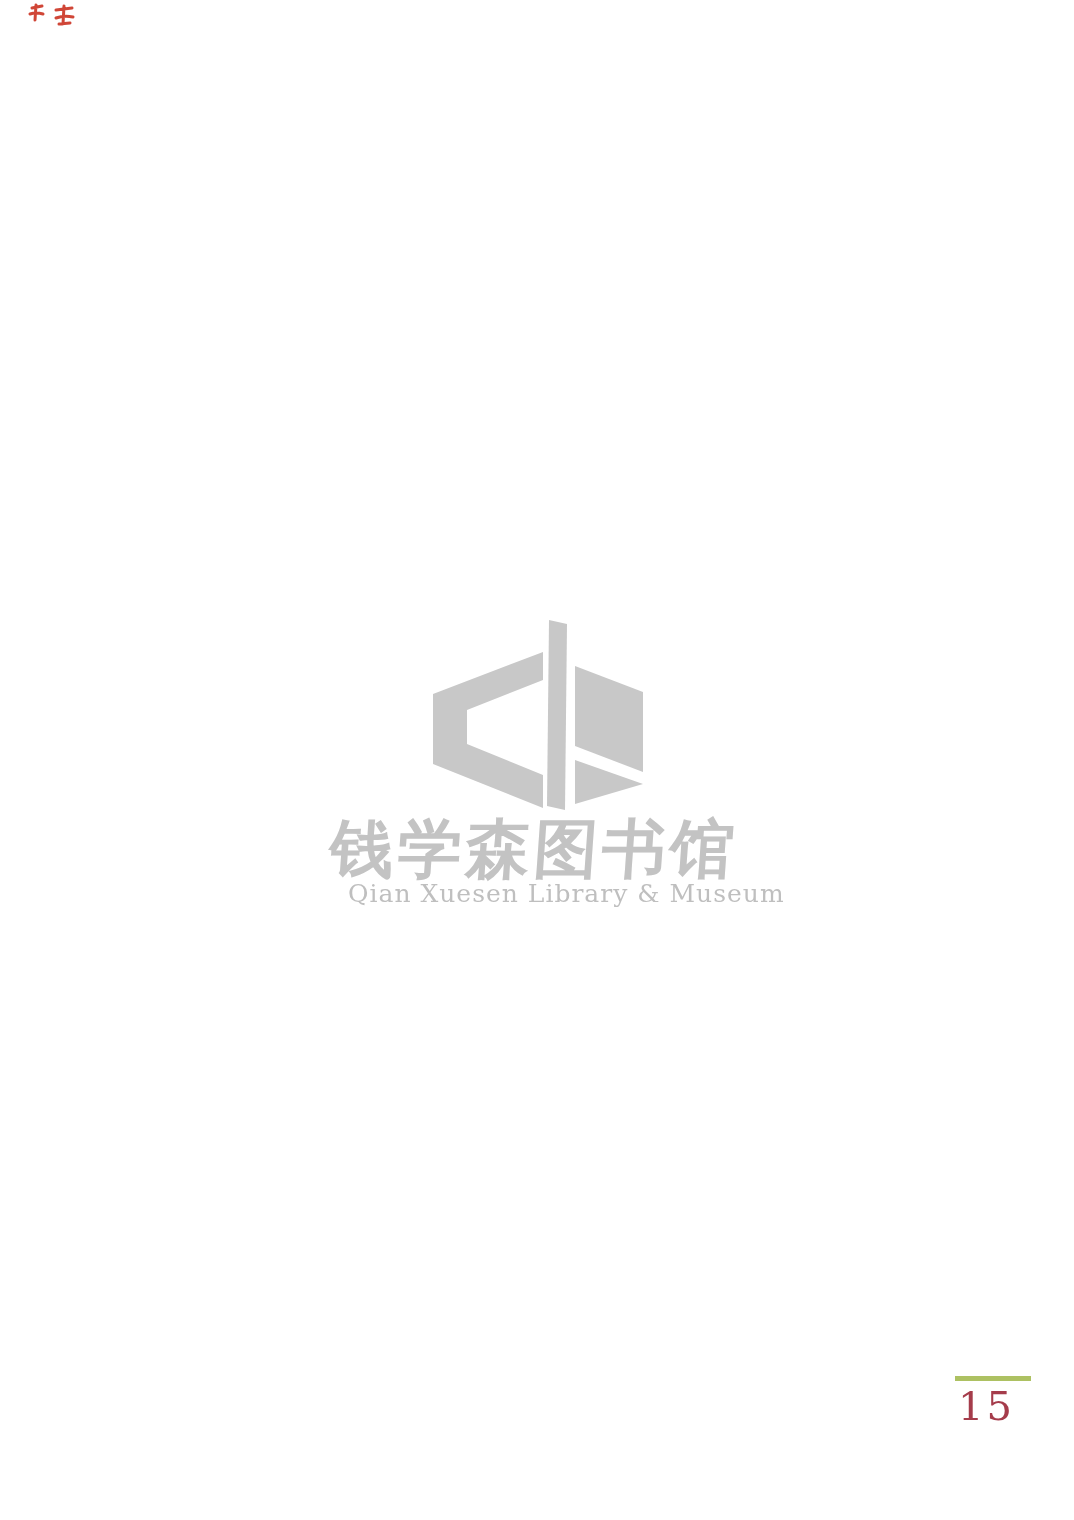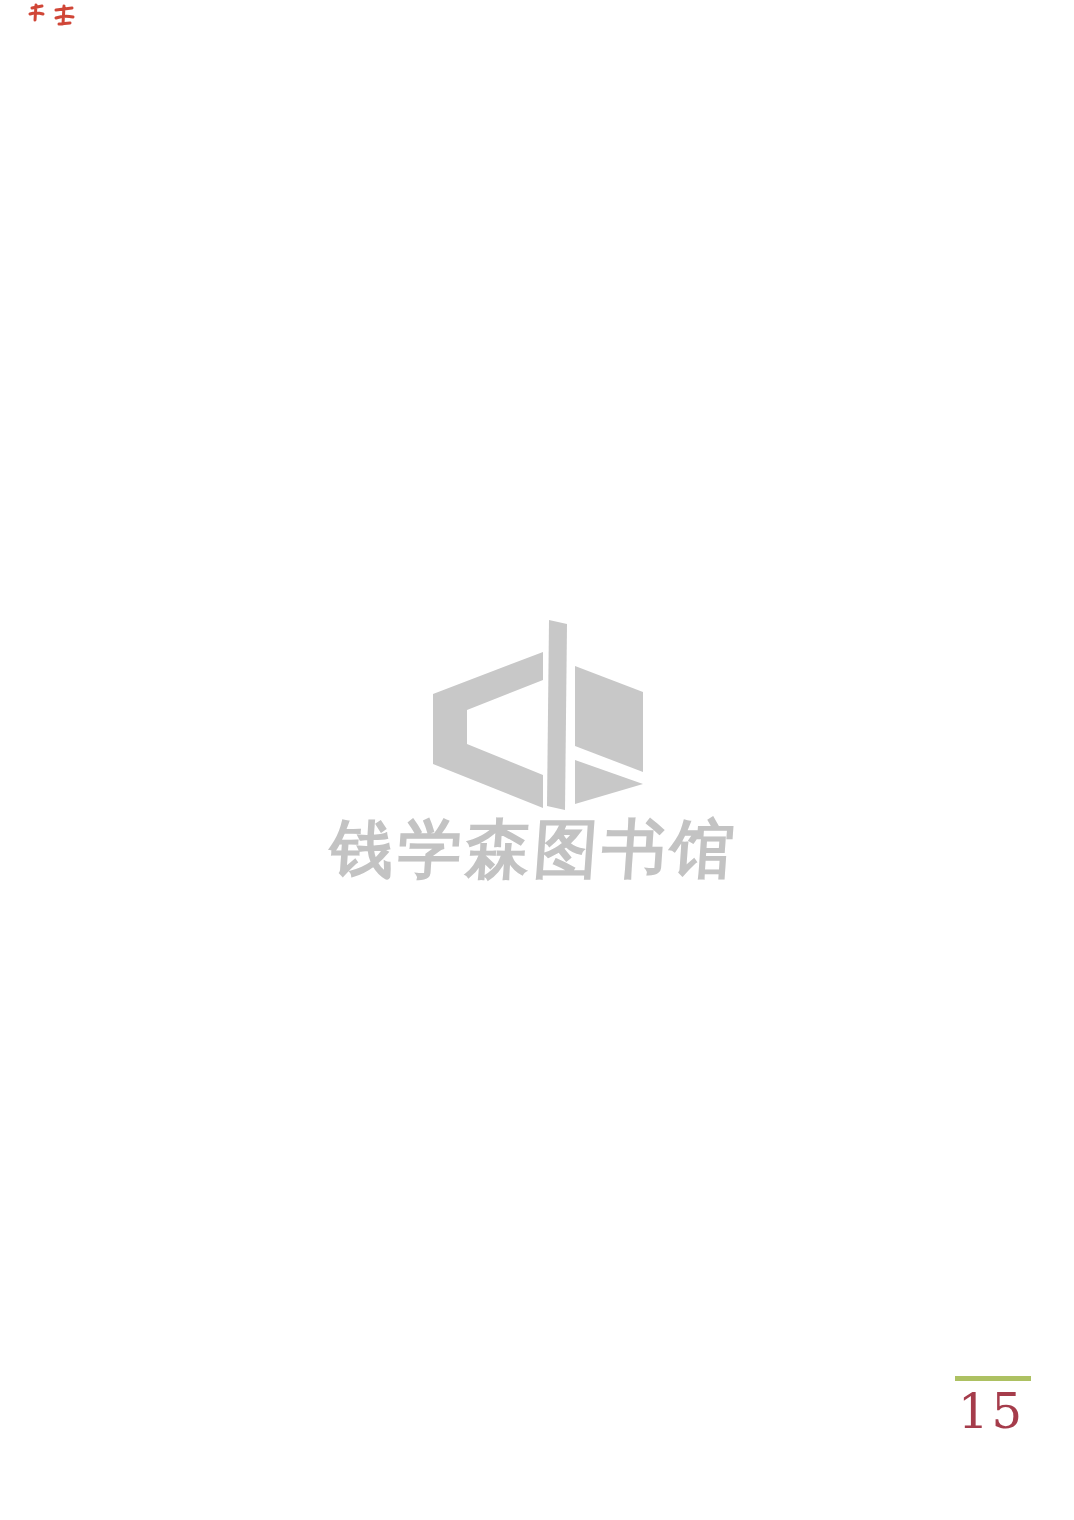--- a/index.html
+++ b/index.html
@@ -60,21 +60,21 @@
   
   .footer-rule {
     position: absolute;
     left: 955px; top: 1376px;
     width: 76px; height: 5px;
     z-index: 2;
   }
   .page-number {
     position: absolute;
     left: 958px; top: 1383px;
-    font-size: 48px;
+    font-size: 40px;
     letter-spacing: 3px;
     font-family: "DejaVu Serif", serif;
     z-index: 2;
   }
 </style>
 </head>
 <body>
 
 <div class="page">
 
@@ -93,20 +93,21 @@
       <polygon points="134,8 152,12 150,198 132,194"></polygon>
 
       <polygon points="160,54 228,80 228,160 160,134"></polygon>
 
       <polygon points="160,148 228,172 160,192"></polygon>
     </g>
   </svg>
 
   <div class="watermark wm-title" style="color: rgb(195, 195, 195);">钱学森图书馆</div>
 
+  <div class="watermark wm-subtitle">Qian Xuesen Library &amp; Museum</div>
 
   <div class="text-column" style="color: rgb(28, 28, 28);">
 
   <p class="para"></p>
       <p class="para indent"></p>
       <p class="para indent"></p>
       <p class="para indent"></p>
       <p class="para indent"></p>
       <p class="para indent"></p>
     </div>

